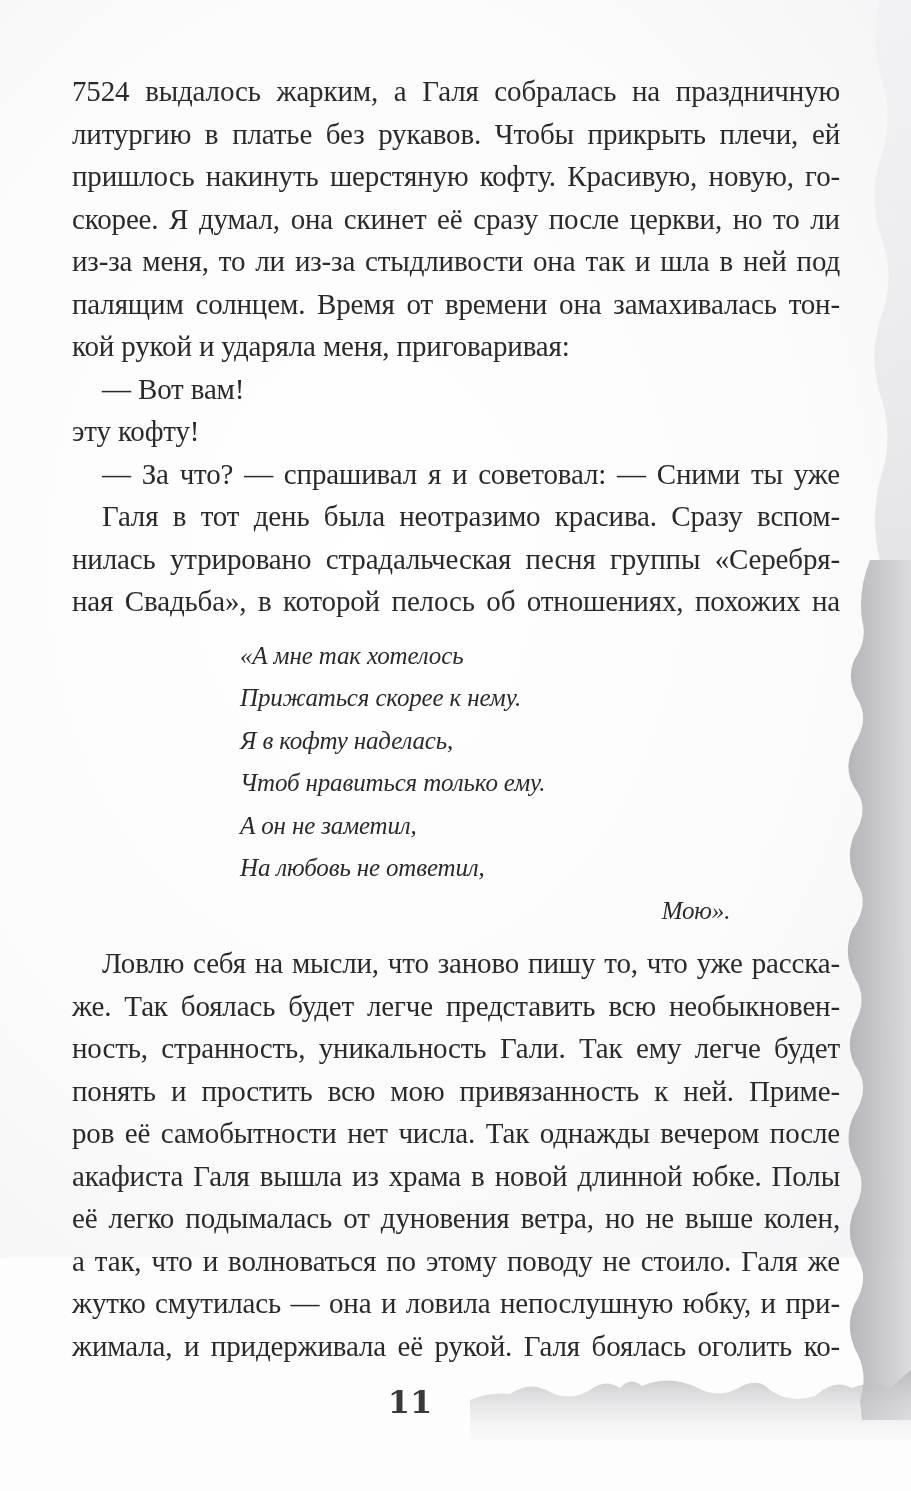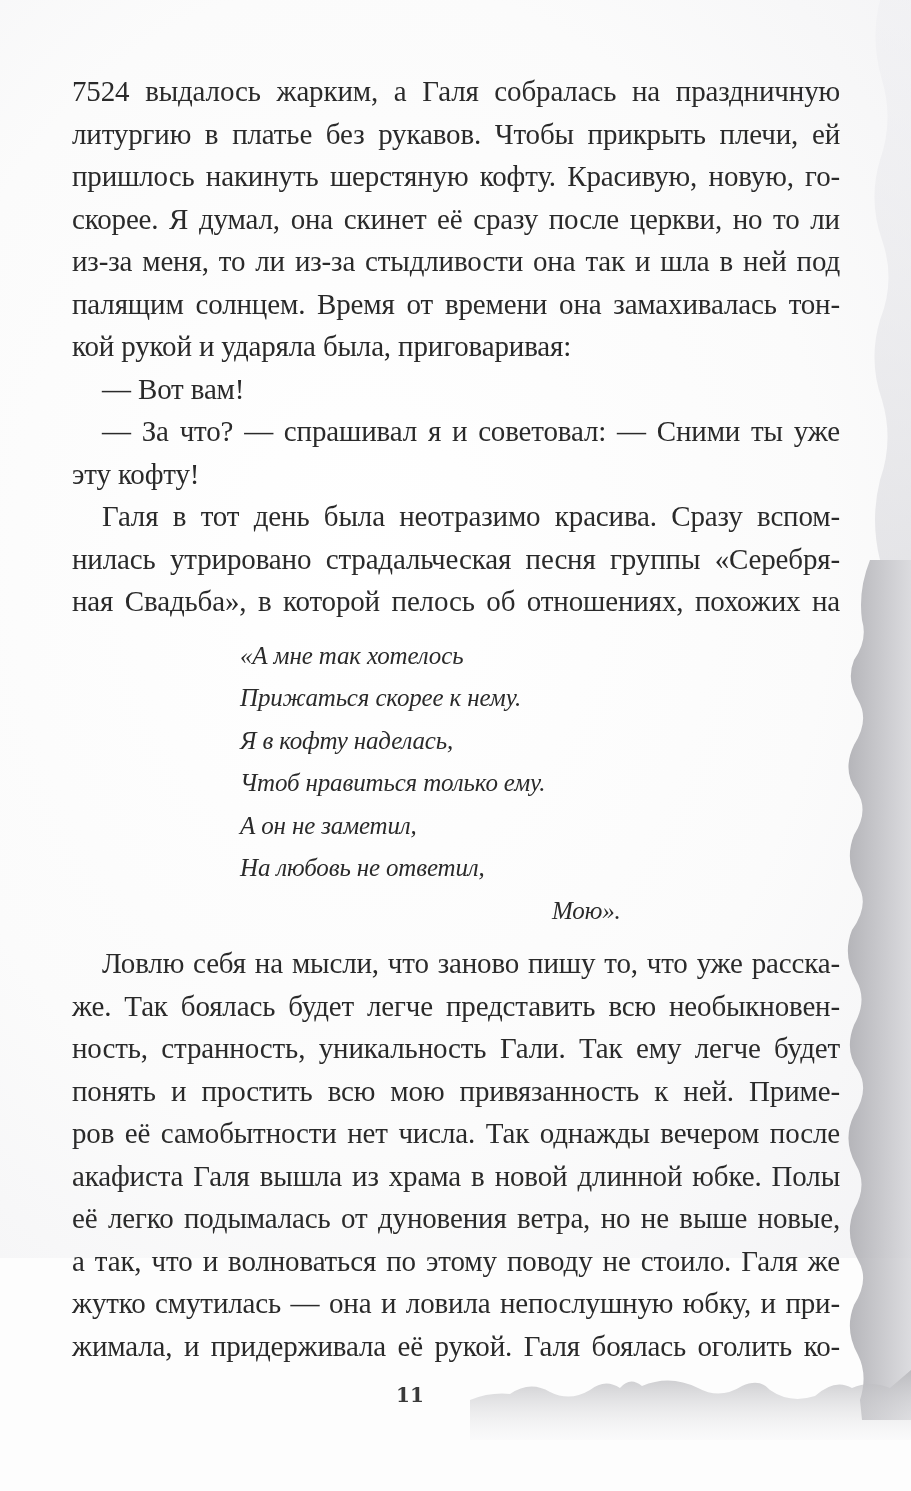--- a/index.html
+++ b/index.html
@@ -63,30 +63,30 @@
     .line.last { text-align-last: left; }
     .line.first { padding-left: 30px; }
     .verse {
       margin: 12px 0 10px 0;
       padding-left: 168px;
       font-style: italic;
       font-size: 25px;
       line-height: 42.5px;
     }
     .verse .vline { display: block; white-space: nowrap; }
-    .verse .vline.right { padding-left: 312px; }
+    .verse .vline.right { padding-left: 312px; text-align: center; }
     .page-number {
       position: absolute;
       left: 380px;
       top: 1383px;
       width: 60px;
       text-align: center;
       font-family: "DejaVu Serif", "Liberation Serif", serif;
       font-weight: bold;
-      font-size: 20px;
+      font-size: 32px;
       color: #3a3a3a;
     }
   </style>
 </head>
 <body>
 
 <div class="page">
 
   <svg class="frame-top-right" viewBox="0 0 71 560" preserveAspectRatio="none">
     <defs>
@@ -120,30 +120,30 @@
 
   <div class="text-block">
 
     <div class="para">
       <span class="line">7524 выдалось жарким, а Галя собралась на праздничную</span>
       <span class="line">литургию в платье без рукавов. Чтобы прикрыть плечи, ей</span>
       <span class="line">пришлось накинуть шерстяную кофту. Красивую, новую, го-</span>
       <span class="line">скорее. Я думал, она скинет её сразу после церкви, но то ли</span>
       <span class="line">из-за меня, то ли из-за стыдливости она так и шла в ней под</span>
       <span class="line">палящим солнцем. Время от времени она замахивалась тон-</span>
-      <span class="line last">кой рукой и ударяла была, приговаривая:</span>
+      <span class="line last">кой рукой и ударяла меня, приговаривая:</span>
     </div>
 
     <div class="para">
       <span class="line first last">— Вот вам!</span>
     </div>
 
     <div class="para">
+      <span class="line last">эту кофту!</span>
       <span class="line first">— За что? — спрашивал я и советовал: — Сними ты уже</span>
-      <span class="line last">эту кофту!</span>
     </div>
 
     <div class="para">
       <span class="line first">Галя в тот день была неотразимо красива. Сразу вспом-</span>
       <span class="line">нилась утрировано страдальческая песня группы «Серебря-</span>
       <span class="line">ная Свадьба», в которой пелось об отношениях, похожих на</span>
     </div>
 
     <div class="verse">
       <span class="vline">«А мне так хотелось</span>
@@ -155,21 +155,21 @@
       <span class="vline right">Мою».</span>
     </div>
 
     <div class="para">
       <span class="line first">Ловлю себя на мысли, что заново пишу то, что уже расска-</span>
       <span class="line">же. Так боялась будет легче представить всю необыкновен-</span>
       <span class="line">ность, странность, уникальность Гали. Так ему легче будет</span>
       <span class="line">понять и простить всю мою привязанность к ней. Приме-</span>
       <span class="line">ров её самобытности нет числа. Так однажды вечером после</span>
       <span class="line">акафиста Галя вышла из храма в новой длинной юбке. Полы</span>
-      <span class="line">её легко подымалась от дуновения ветра, но не выше новые,</span>
+      <span class="line">её легко подымалась от дуновения ветра, но не выше колен,</span>
       <span class="line">а так, что и волноваться по этому поводу не стоило. Галя же</span>
       <span class="line">жутко смутилась — она и ловила непослушную юбку, и при-</span>
       <span class="line">жимала, и придерживала её рукой. Галя боялась оголить ко-</span>
     </div>
 
   </div>
 
   <div class="page-number">11</div>
 </div>
 

